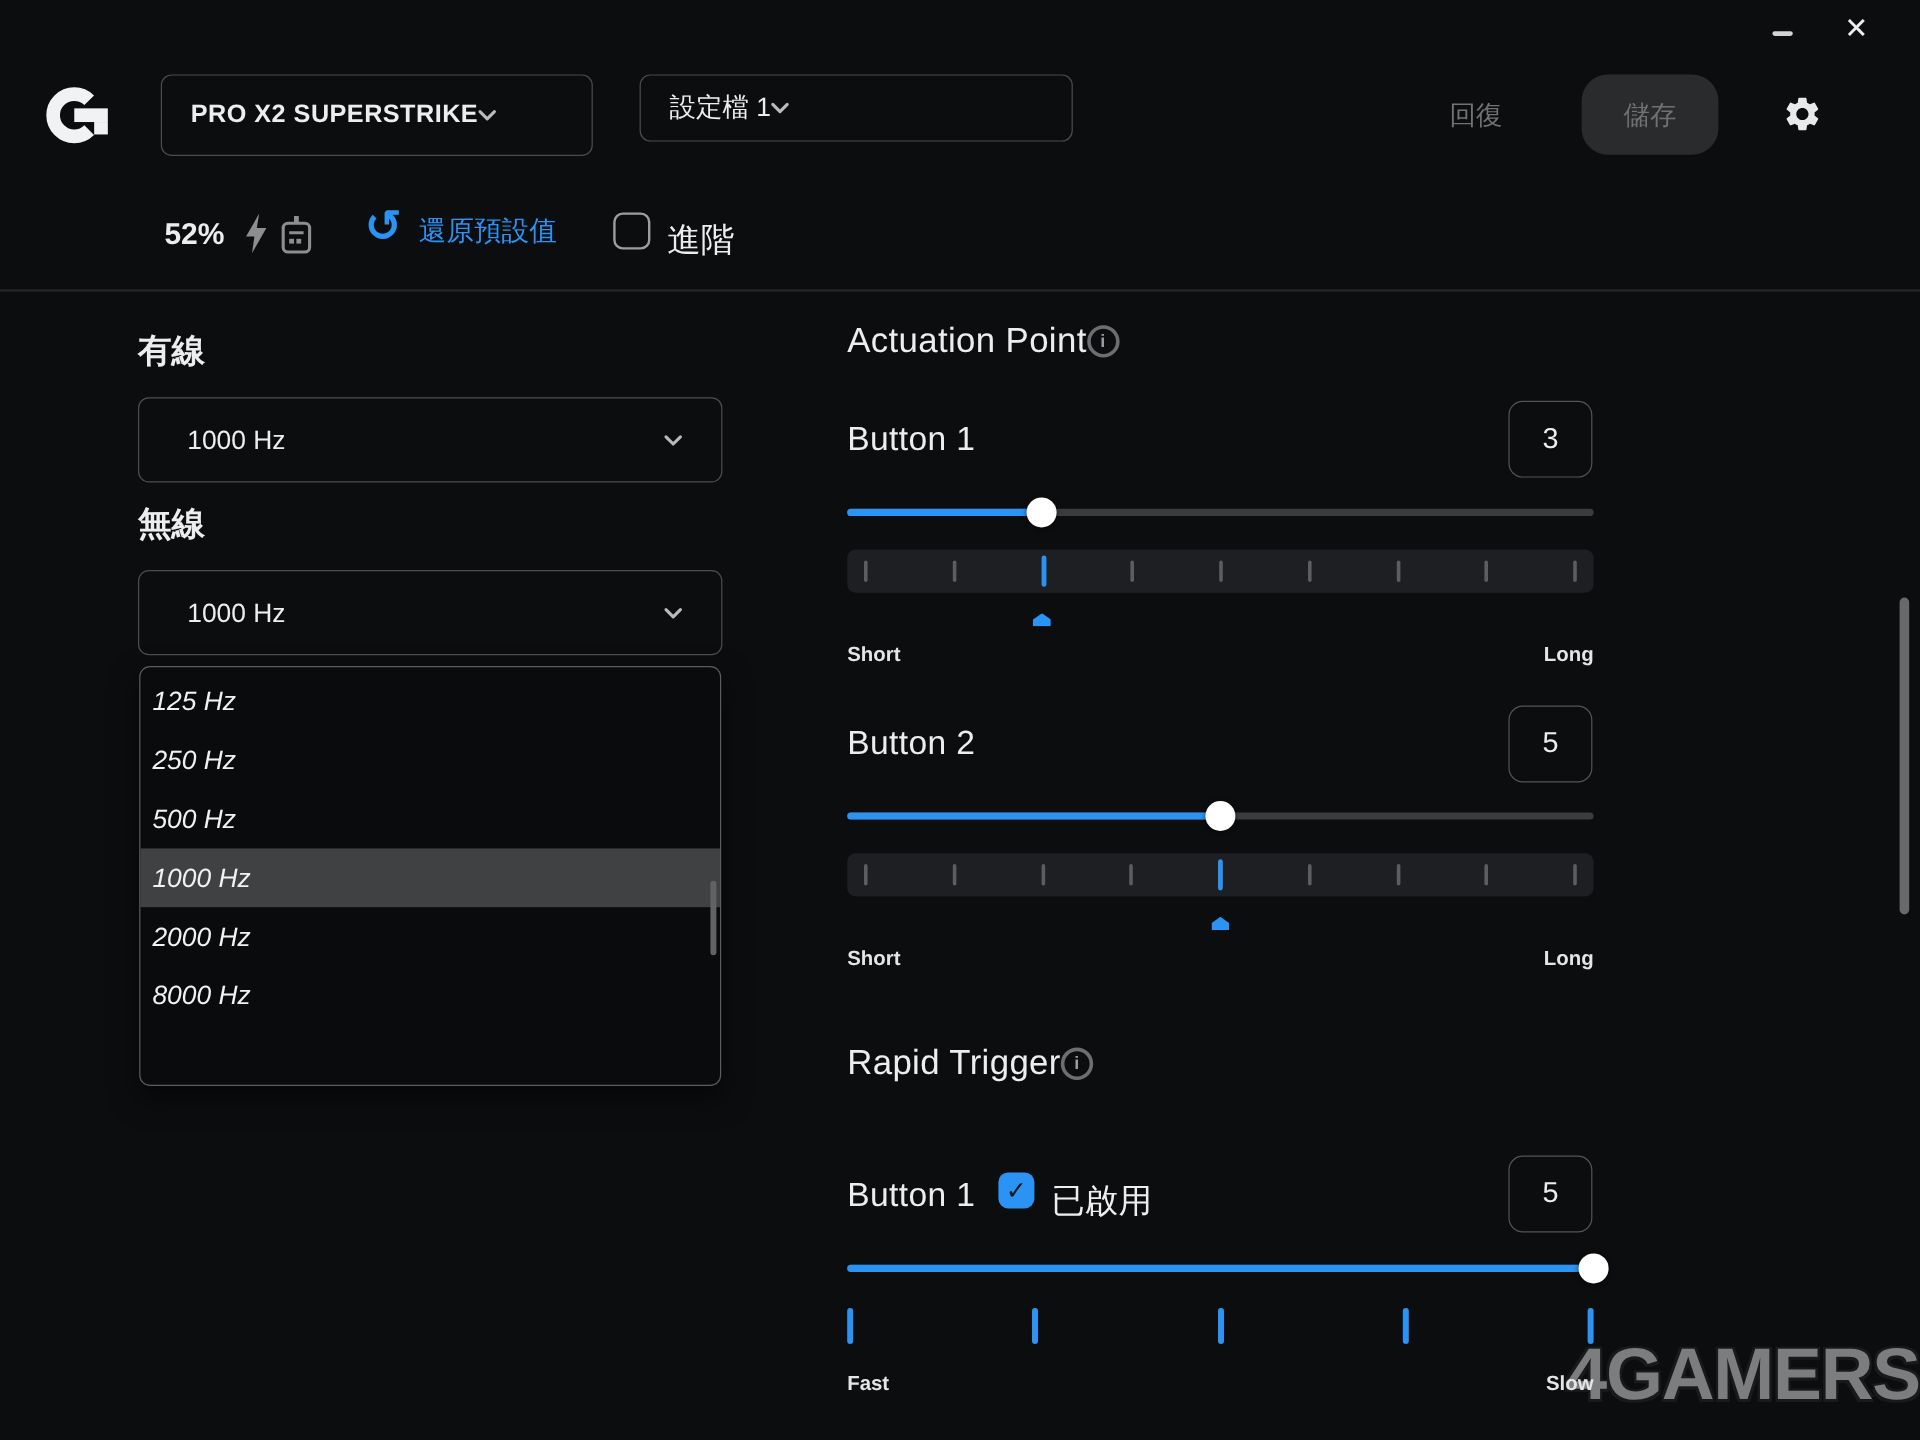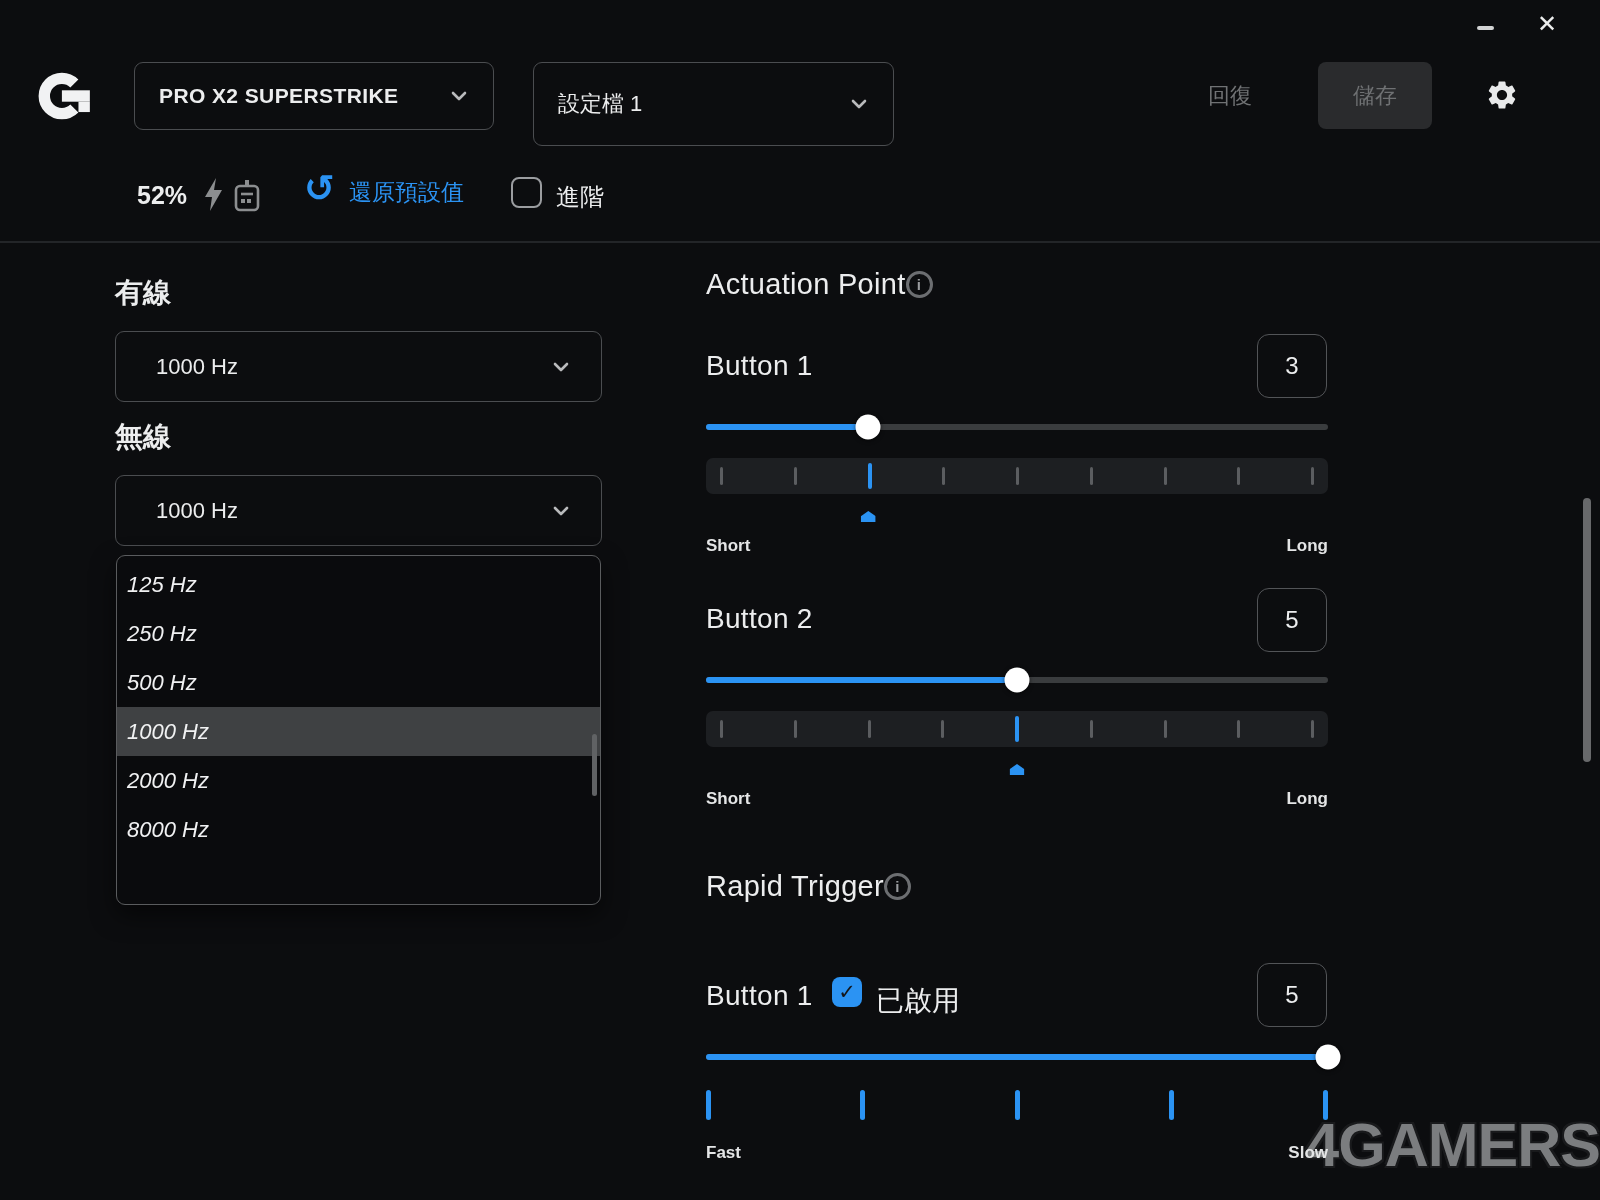--- a/index.html
+++ b/index.html
@@ -13,43 +13,43 @@
   .abs { position:absolute; }
 
   
   .win-min { left:1477px; top:26px; width:17px; height:4px; background:#d2d3d4; border-radius:2px; cursor:pointer; }
   .win-close { left:1531px; top:8px; width:32px; height:32px; font-size:24px; color:#eceded; display:flex; align-items:center; justify-content:center; cursor:pointer; }
 
   
   .g-logo { left:36px; top:66px; width:58px; height:60px; }
   .select-pill {
     border:1px solid #4b4d50; border-radius:9px; background:transparent;
-    display:flex; align-items:center; justify-content:space-between;
+    display:flex; align-items:center; justify-content:flex-start;
     padding:0 26px 0 24px; cursor:pointer;
   }
   .device-select { left:134px; top:62px; width:360px; height:68px; }
   .device-select .lbl { font-size:21px; font-weight:700; letter-spacing:.4px; }
-  .profile-select { left:533px; top:62px; width:361px; height:84px; }
+  .profile-select { left:533px; top:62px; width:361px; height:56px; }
   .profile-select .lbl { font-size:22px; }
   .chev { width:16px; height:10px; flex:0 0 auto; }
   .revert-btn { left:1190px; top:72px; width:80px; height:48px; font-size:22px; color:#707274;
     display:flex; align-items:center; justify-content:center; cursor:pointer; }
-  .save-btn { left:1318px; top:62px; width:114px; height:67px; background:#2a2b2d; border-radius:8px;
+  .save-btn { left:1318px; top:62px; width:114px; height:67px; background:#2a2b2d; border-radius:22px;
     font-size:22px; color:#6f7173; display:flex; align-items:center; justify-content:center; cursor:pointer; }
   .gear-btn { left:1485px; top:78px; width:34px; height:34px; cursor:pointer; }
 
   
   .battery-pct { left:137px; top:181px; font-size:25px; font-weight:600; }
   .bolt-icon { left:203px; top:177px; width:21px; height:35px; }
   .dongle-icon { left:232px; top:179px; width:30px; height:33px; }
   .restore-btn { left:304px; top:172px; display:flex; align-items:center; gap:14px; cursor:pointer; }
   .restore-glyph { font-size:37px; line-height:40px; color:#2b93f3; font-weight:700; transform:translateY(-3px); }
   .restore-lbl { font-size:23px; color:#2b93f3; }
   .adv-check { left:511px; top:177px; width:31px; height:31px; border:2.5px solid #9b9da0; border-radius:8px; cursor:pointer; }
-  .adv-lbl { left:556px; top:181px; font-size:24px; }
+  .adv-lbl { left:556px; top:181px; font-size:28px; }
 
   .divider { left:0; top:241px; width:1600px; height:2px; background:#232528; }
 
   
   .sec-h { font-size:28px; font-weight:700; }
   .wired-h { left:115px; top:274px; }
   .wireless-h { left:115px; top:418px; }
   .hz-select { left:115px; width:487px; height:71px; border:1px solid #4b4d50; border-radius:9px;
     display:flex; align-items:center; justify-content:space-between; padding:0 32px 0 40px; cursor:pointer; }
   .hz-select .lbl { font-size:22px; }

